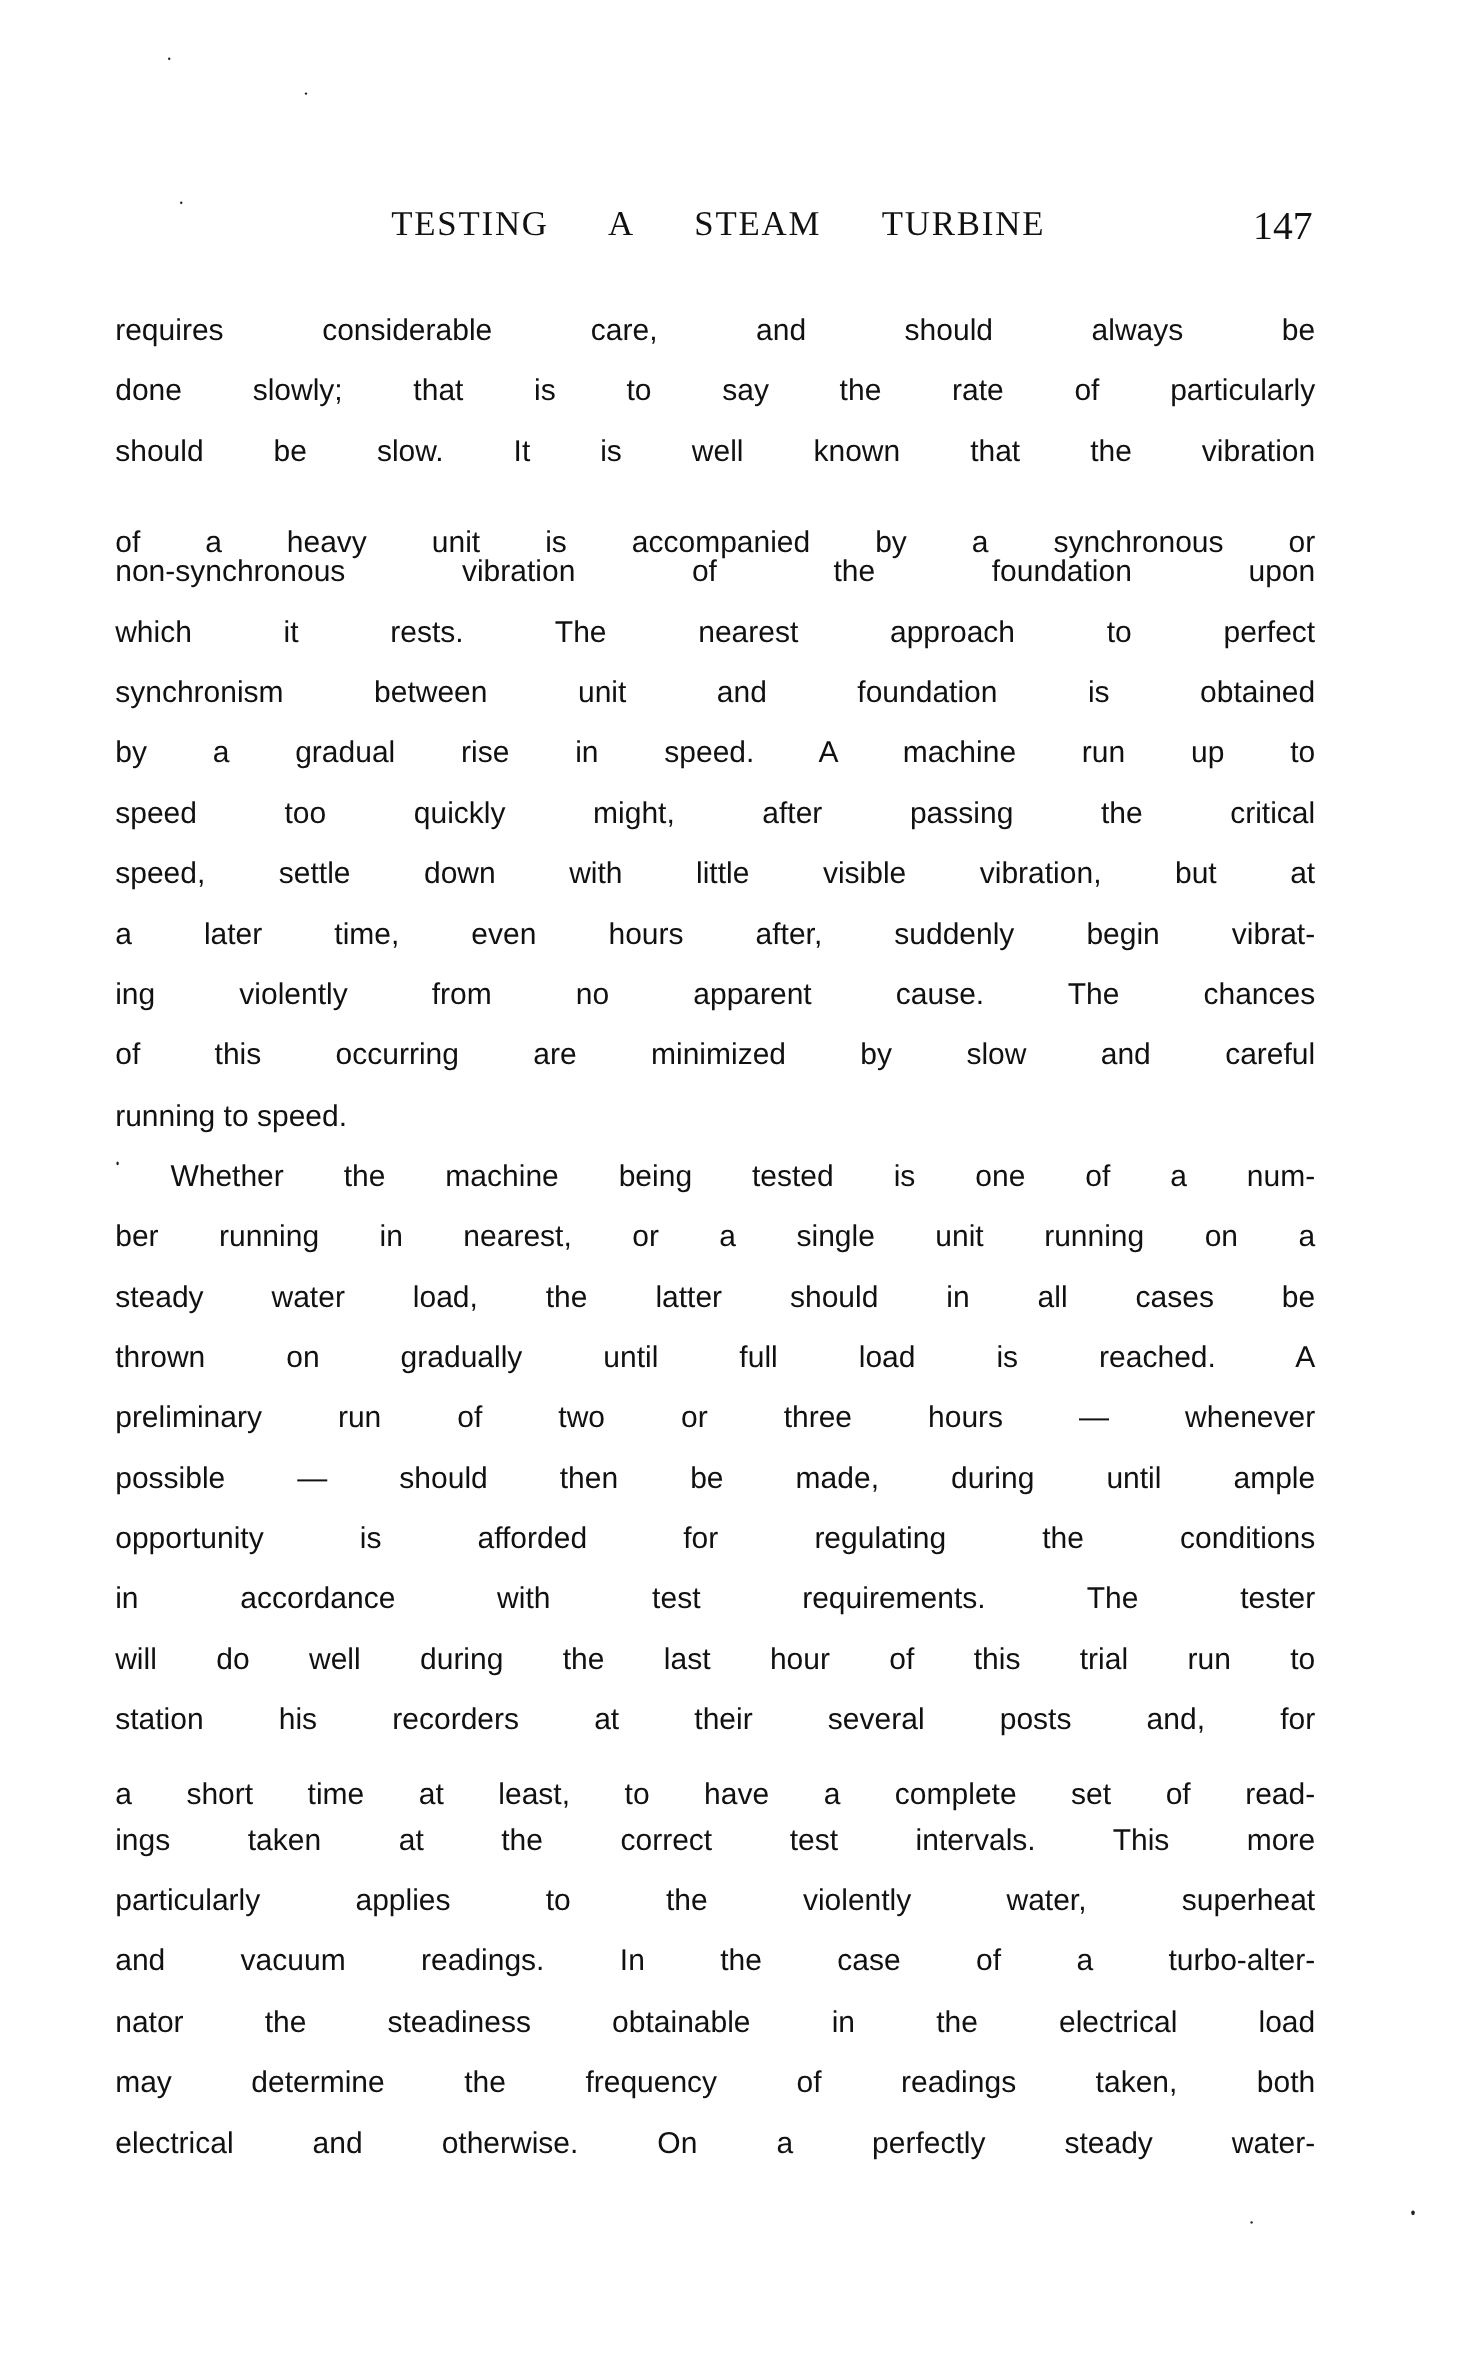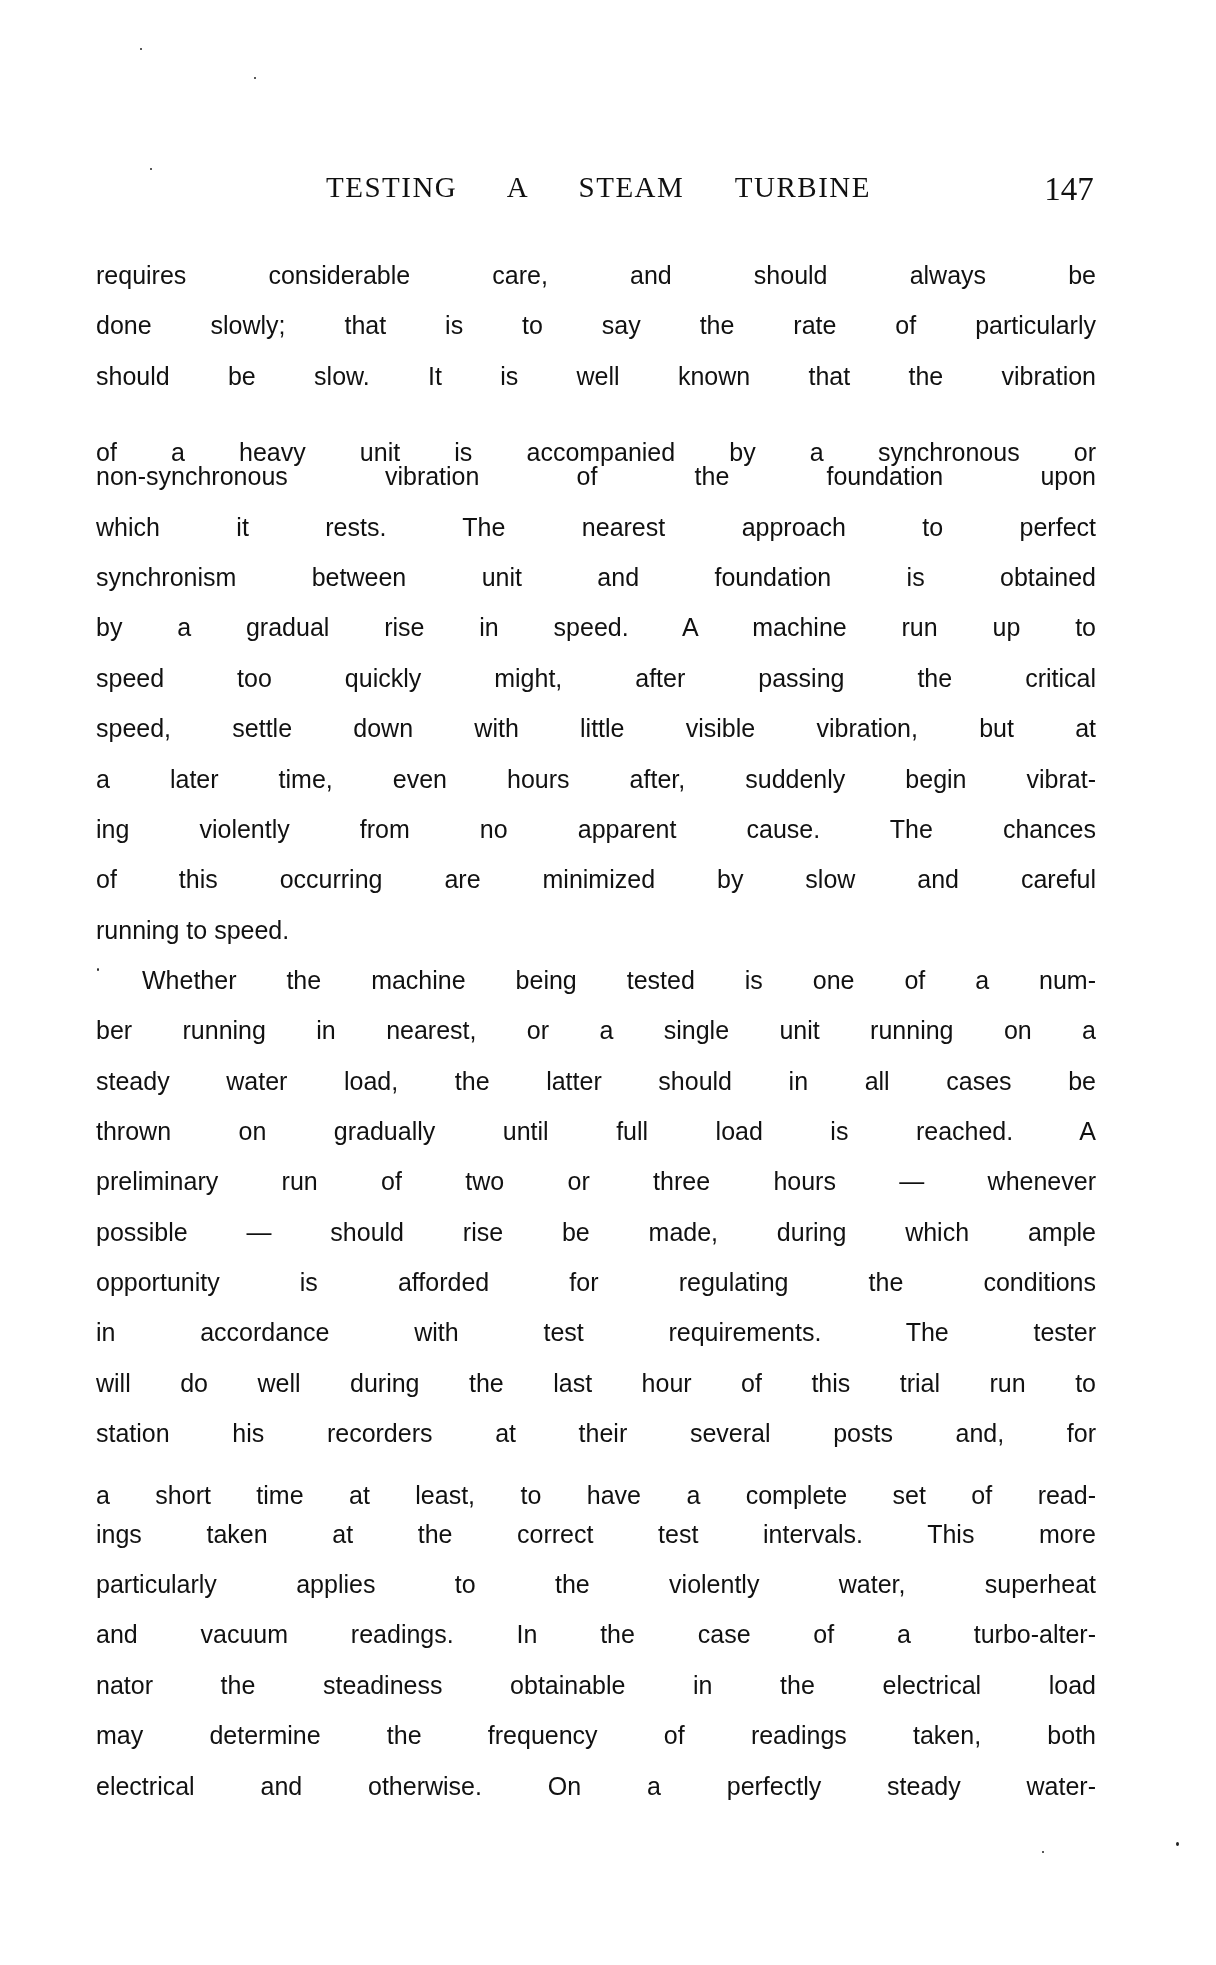--- a/index.html
+++ b/index.html
@@ -52,21 +52,21 @@
         <div class="line" style="top: 553.85px;">ing violently from no apparent cause. The chances</div>
         <div class="line" style="top: 604.2px;">of this occurring are minimized by slow and careful</div>
         <div class="line last" style="top: 654.55px;">running to speed.</div>
       </div>
       <div>
         <div class="line indent" style="top: 704.9px;">Whether the machine being tested is one of a num-</div>
         <div class="line" style="top: 755.25px;">ber running in nearest, or a single unit running on a</div>
         <div class="line" style="top: 805.6px;">steady water load, the latter should in all cases be</div>
         <div class="line" style="top: 855.95px;">thrown on gradually until full load is reached. A</div>
         <div class="line" style="top: 906.3px;">preliminary run of two or three hours — whenever</div>
-        <div class="line" style="top: 956.65px;">possible — should rise be made, during which ample</div>
+        <div class="line" style="top: 956.65px;">possible — should then be made, during until ample</div>
         <div class="line" style="top: 1007px;">opportunity is afforded for regulating the conditions</div>
         <div class="line" style="top: 1057.35px;">in accordance with test requirements. The tester</div>
         <div class="line" style="top: 1107.7px;">will do well during the last hour of this trial run to</div>
         <div class="line" style="top: 1158.05px;">station his recorders at their several posts and, for</div>
         <div class="line" style="top: 1220px;">a short time at least, to have a complete set of read-</div>
         <div class="line" style="top: 1258.75px;">ings taken at the correct test intervals. This more</div>
         <div class="line" style="top: 1309.1px;">particularly applies to the violently water, superheat</div>
         <div class="line" style="top: 1359.45px;">and vacuum readings. In the case of a turbo-alter-</div>
         <div class="line" style="top: 1409.8px;">nator the steadiness obtainable in the electrical load</div>
         <div class="line" style="top: 1460.15px;">may determine the frequency of readings taken, both</div>

